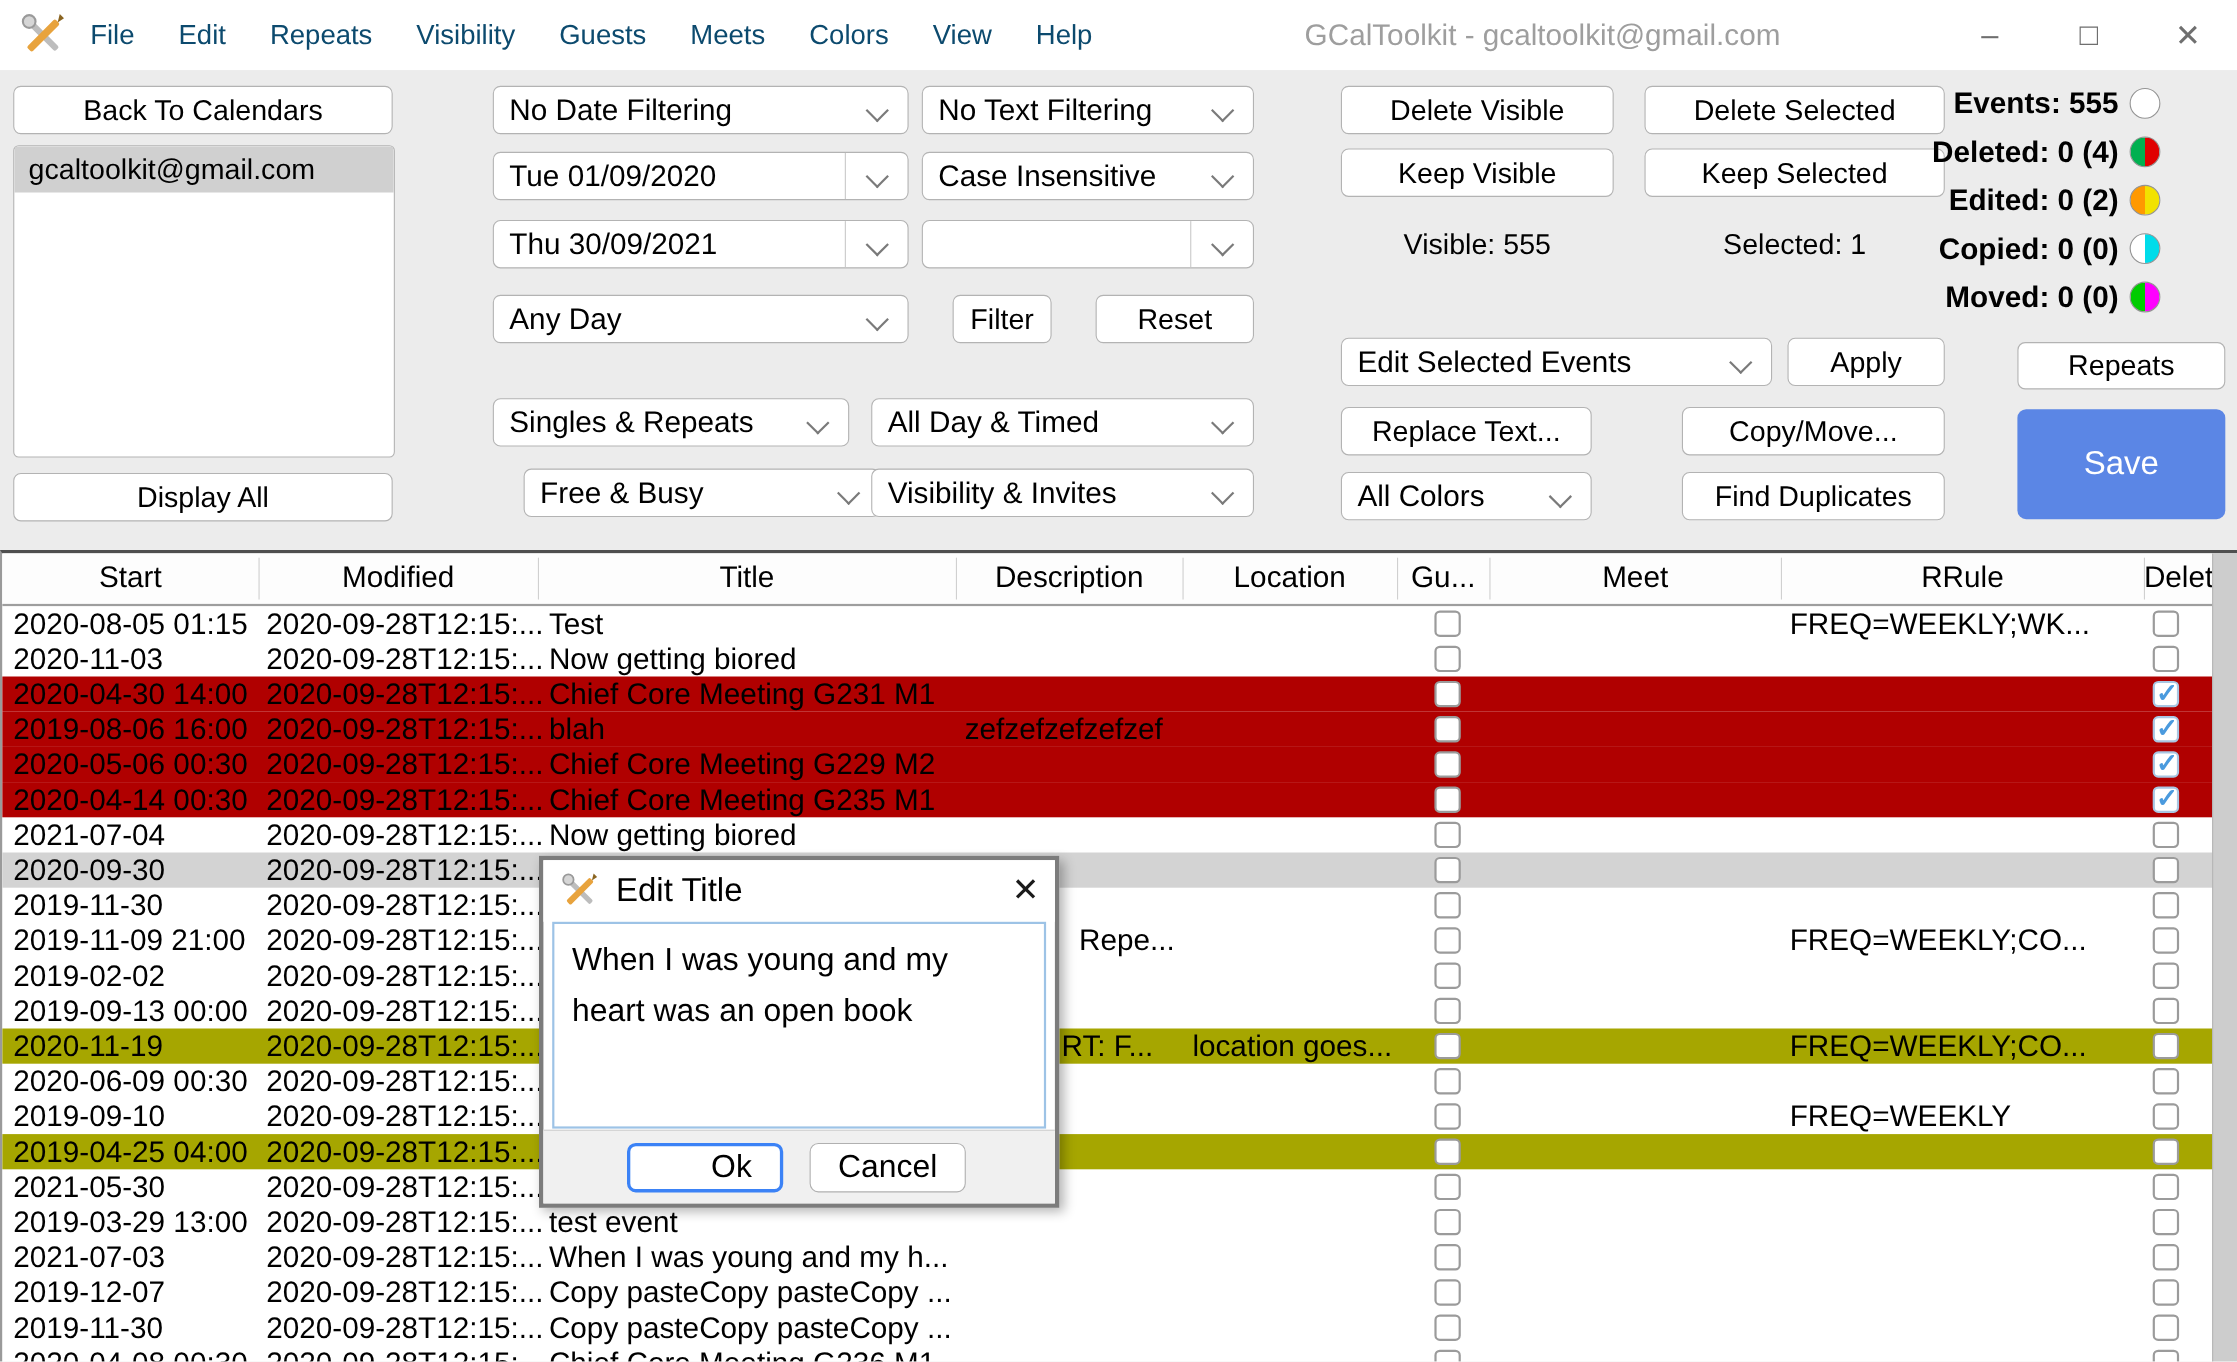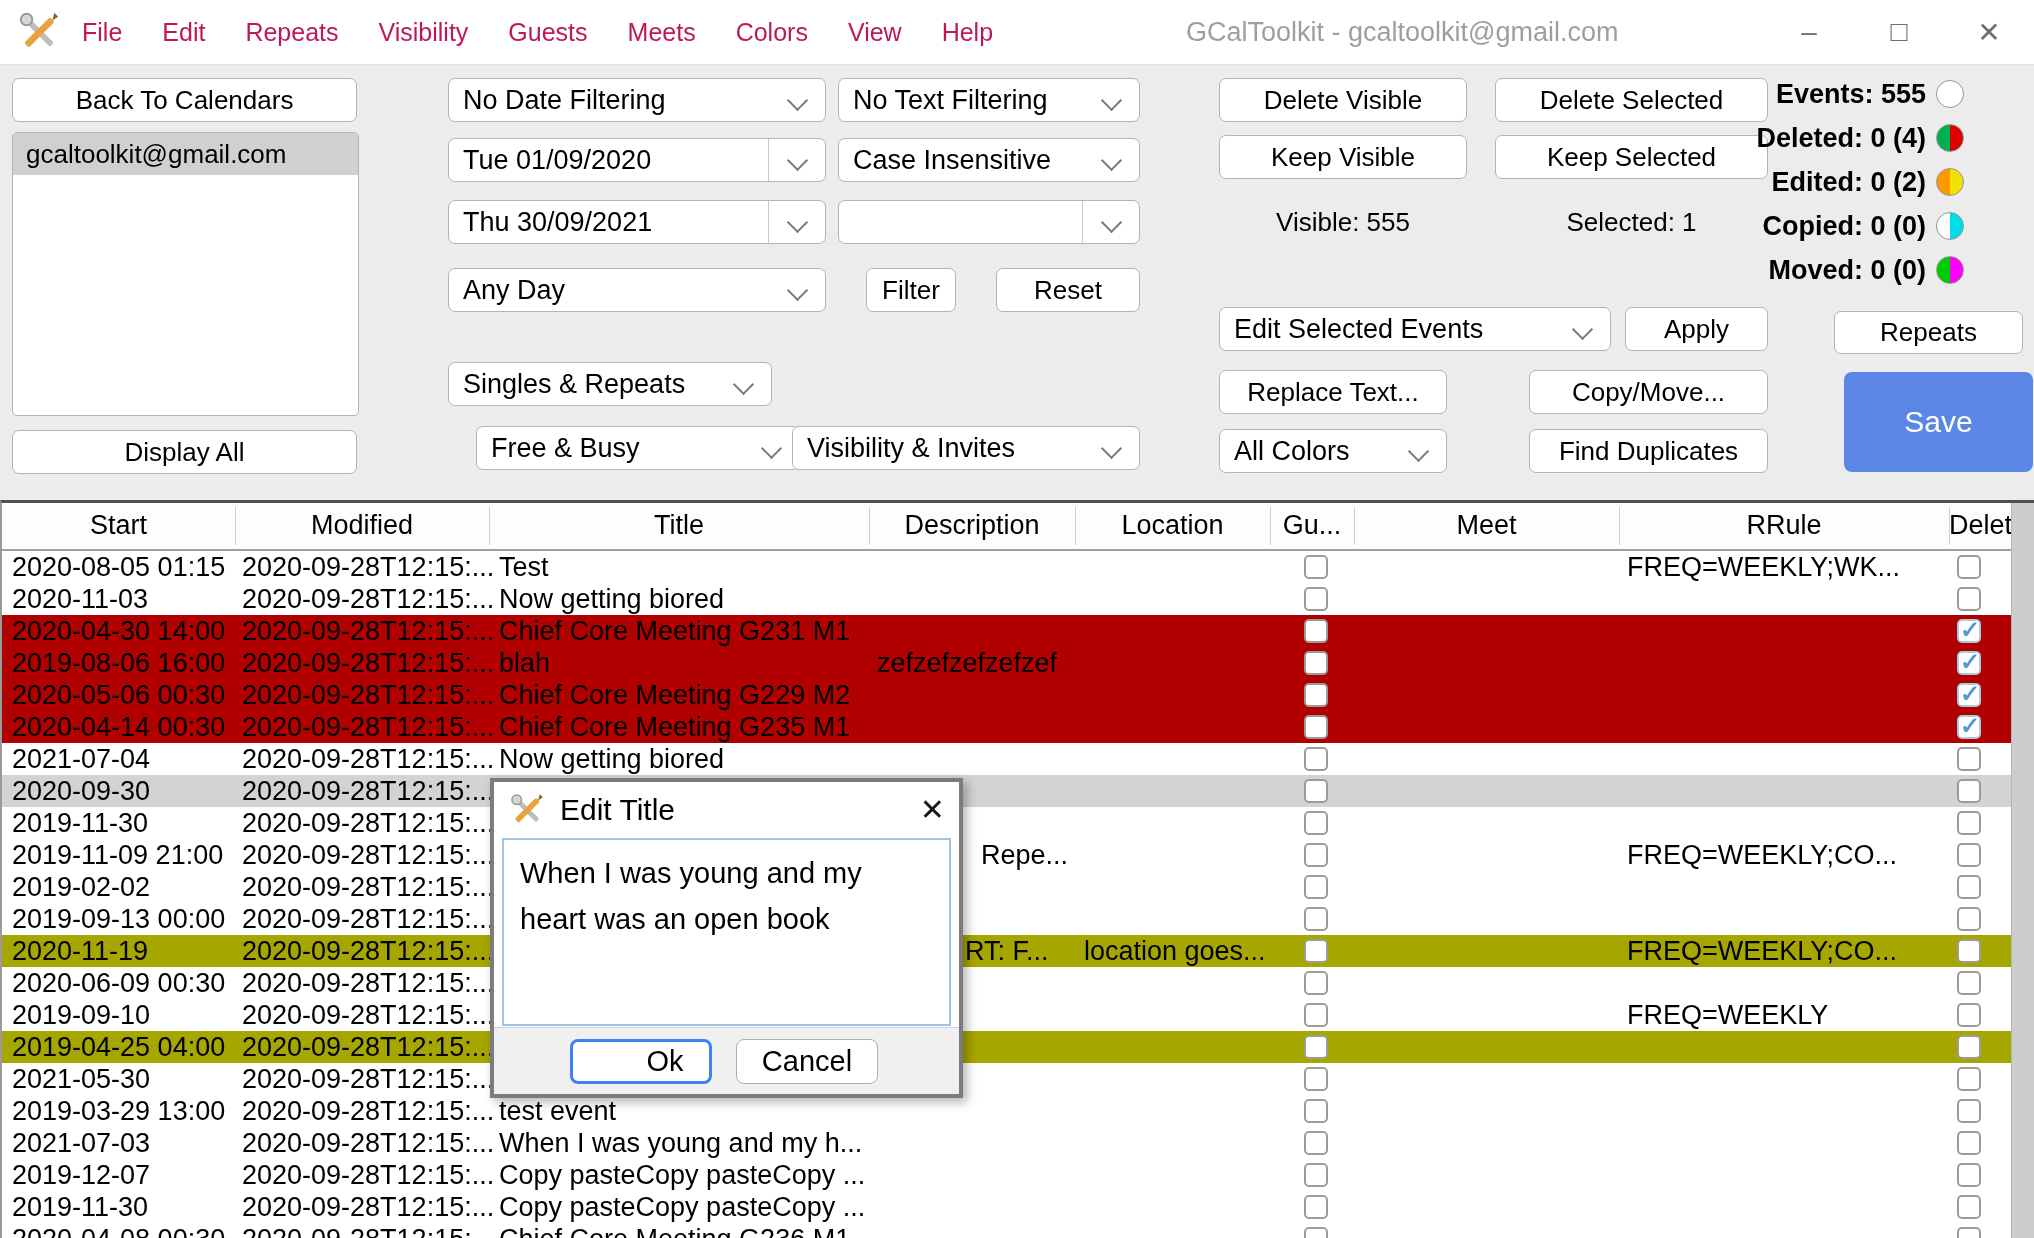--- a/index.html
+++ b/index.html
@@ -2,21 +2,21 @@
 <html><head>
 <meta charset="utf-8">
 <style>
   html,body{margin:0;padding:0;background:#fff;}
   #app{position:relative;width:2034px;height:1238px;background:#ececec;overflow:hidden;
        font-family:"Liberation Sans",sans-serif;color:#000;}
   
   .titlebar{position:absolute;left:0;top:0;width:2034px;height:64px;background:#fff;border-bottom:1px solid #e2e2e2;}
   .appicon{position:absolute;left:16px;top:9px;width:46px;height:46px;}
   .menubar{position:absolute;left:82px;top:0;height:64px;display:flex;align-items:center;gap:40px;}
-  .menu-item{font-size:25px;color:#be185d;cursor:default;}
+  .menu-item{font-size:25px;color:#0c4a6e;cursor:default;}
   .wintitle{position:absolute;left:1186px;top:0;height:64px;line-height:64px;font-size:27px;color:#9e9e9e;}
   .winctl{position:absolute;top:0;height:64px;display:flex;align-items:center;color:#6f6f6f;}
   .winctl span{display:inline-block;width:46px;text-align:center;font-size:28px;}
   
   .btn{position:absolute;background:#fff;border:1px solid #b3b3b3;border-radius:7px;font-size:26px;
        display:flex;align-items:center;justify-content:center;box-sizing:border-box;color:#000;}
   .dd{position:absolute;background:#fff;border:1px solid #b3b3b3;border-radius:7px;font-size:27px;
       display:flex;align-items:center;box-sizing:border-box;padding-left:14px;color:#000;}
   .dd .chev{position:absolute;right:20px;top:14px;width:13px;height:13px;border-left:2px solid #7a7a7a;
       border-bottom:2px solid #7a7a7a;transform:rotate(-45deg);}
@@ -25,21 +25,21 @@
   
   .listbox{position:absolute;left:12px;top:132px;width:345px;height:282px;background:#fff;
       border:1px solid #b3b3b3;border-radius:5px;overflow:hidden;}
   .listbox .item{height:42px;line-height:42px;padding-left:13px;font-size:26px;}
   .listbox .item.selected{background:#d0d0d0;}
   
   .stat-row{position:absolute;left:1444px;width:520px;height:36px;display:flex;align-items:center;
       justify-content:flex-end;gap:10px;}
   .stat-label{font-weight:bold;font-size:27px;}
   .stat-circle{width:28px;height:28px;border-radius:50%;border:1px solid #949494;box-sizing:border-box;}
-  .save{background:#5b86e5;color:#fff;border:none;border-radius:8px;font-size:30px;margin-left:10px;}
+  .save{background:#5b86e5;color:#fff;border:none;border-radius:8px;font-size:30px;}
   
   .table{position:absolute;left:0;top:500px;width:2034px;height:738px;background:#fff;
       border-top:3px solid #4f4f4f;border-left:2px solid #9a9a9a;box-sizing:border-box;overflow:hidden;}
   .thead{position:absolute;left:0;top:0;width:2010px;height:46px;background:#fdfdfd;border-bottom:2px solid #9e9e9e;}
   .th{position:absolute;top:0;height:46px;line-height:44px;text-align:center;font-size:27px;overflow:hidden;}
   .thdiv{position:absolute;top:4px;bottom:4px;width:1px;background:#d0d0d0;}
   .tbody{position:absolute;left:0;top:48px;width:2010px;height:690px;}
   .tr{position:absolute;left:0;width:2010px;height:32px;}
   .tr.red{background:#b00000;}
   .tr.olive{background:#a6a600;}
@@ -134,20 +134,24 @@
     <span>Case Insensitive</span>
     <span class="chev"></span>
   </div>
   <div class="dd split" style="left:838px;top:200px;width:302px;height:44px;">
     <span></span>
     <span class="chev"></span>
   </div>
 
   <div class="dd" style="left:448px;top:362px;width:324px;height:44px;">
     <span>Singles &amp; Repeats</span>
+    <span class="chev"></span>
+  </div>
+  <div class="dd" style="left:792px;top:362px;width:348px;height:44px;">
+    <span>All Day &amp; Timed</span>
     <span class="chev"></span>
   </div>
   <div class="dd" style="left:448px;top:426px;width:324px;height:44px;margin-left:28px;">
     <span>Free &amp; Busy</span>
     <span class="chev"></span>
   </div>
   <div class="dd" style="left:792px;top:426px;width:348px;height:44px;">
     <span>Visibility &amp; Invites</span>
     <span class="chev"></span>
   </div>

